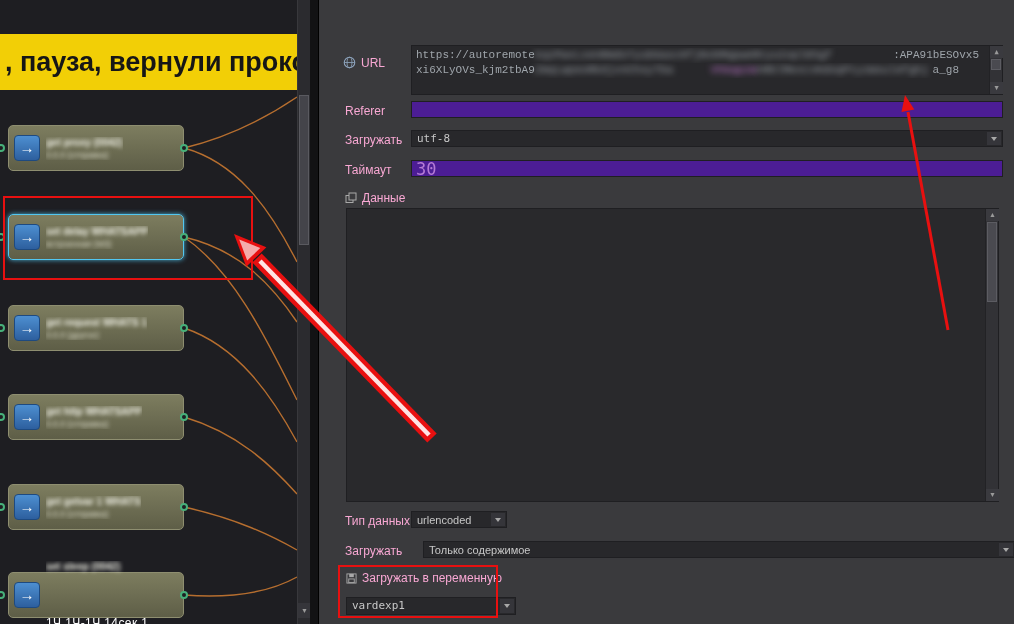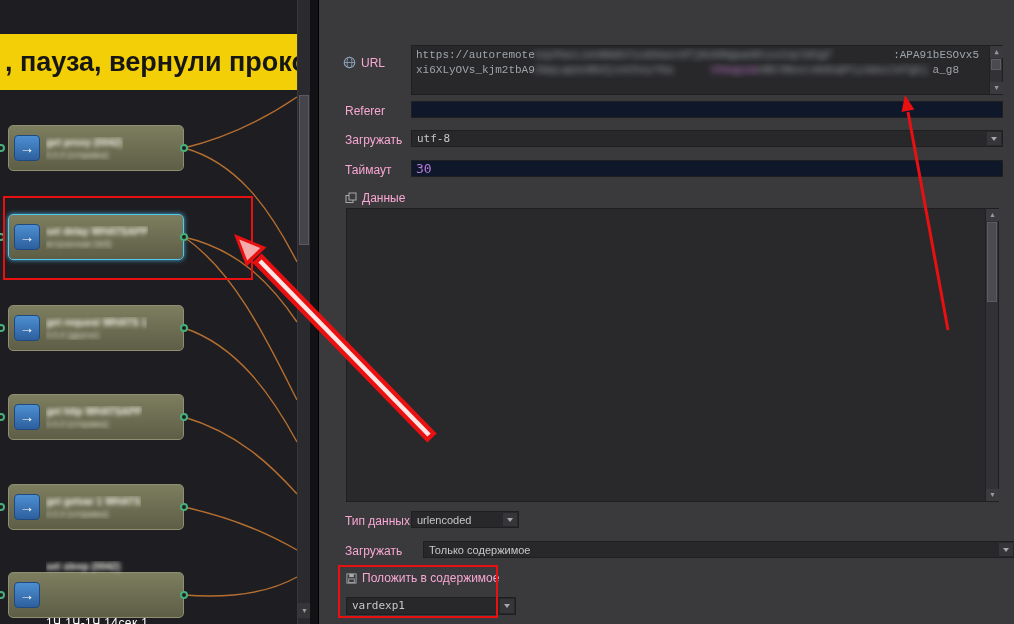--- a/index.html
+++ b/index.html
@@ -41,22 +41,22 @@
   .right-panel { position:absolute; left:318px; top:0; width:696px; height:624px;
                  background:#3a3a3d; border-left:1px solid #000; }
   .tab-bar { position:absolute; left:0; top:0; width:100%; height:29px; background:#28282b;
              border-bottom:1px solid #4a4a4f; padding:4px 0 0 12px; }
   .tab { display:inline-block; padding:5px 13px 6px; font-size:12px; color:#b5b5b5;
          background:#2f2f33; border:1px solid #45454a; border-bottom:none; margin-right:2px; }
   .tab.active { background:#3a3a3d; color:#e3e3e3; border-bottom:1px solid #3a3a3d;
                 margin-bottom:-1px; }
   .lbl { position:absolute; color:#f9a8d4; font-size:12px;text-align:right; }
   .mono { font-family:"DejaVu Sans Mono", monospace; }
-  .tfield { position:absolute; background:#0f172a; border:1px solid #1f1f22; color:#cccccc;
-            font-size:13px; line-height:14px; padding:1px 4px; }
+  .tfield { position:absolute; background:#4c1d95; border:1px solid #1f1f22; color:#cccccc;
+            font-size:17px; line-height:14px; padding:1px 4px; }
   .purple { color:#b57bd6; }
   .dd { position:absolute; background:#28282b; border:1px solid #1f1f22; color:#c7c7c7;
         font-size:11px; line-height:14px; padding:1px 18px 2px 5px; overflow:hidden; white-space:nowrap; }
   .dd-arrow { position:absolute; right:1px; top:1px; bottom:1px; width:14px; background:#35353a;
               display:flex; align-items:center; justify-content:center; }
   .tri { width:0; height:0; border-left:3.5px solid transparent; border-right:3.5px solid transparent;
          border-top:4px solid #a8a8a8; }
   .hdr-icon { display:inline-block; vertical-align:-2px; margin-right:5px; }
 
   
@@ -225,41 +225,41 @@
     <div class="data-area">
       <span></span>
       <div class="mini-scroll">
         <div class="sbtn up">▲</div>
         <div class="sthumb" style="top:13px;height:80px"></div>
         <div class="sbtn down">▼</div>
       </div>
     </div>
 
     <div class="lbl" style="left:26px;top:514px">Тип данных</div>
-    <div class="dd" style="left:92px;top:511px;width:108px;height:17px">
+    <div class="dd" style="left:92px;top:511px;width:96px;height:17px">
       <span>urlencoded</span>
       <span class="dd-arrow">
           <span class="tri"></span>
         </span>
     </div>
 
     <div class="lbl" style="left:26px;top:544px">Загружать</div>
     <div class="dd" style="left:104px;top:541px;width:592px;height:17px">
       <span>Только содержимое</span>
       <span class="dd-arrow">
           <span class="tri"></span>
         </span>
     </div>
 
     <div class="lbl" style="left:27px;top:571px">
       <span class="hdr-icon"><svg width="11" height="11" viewBox="0 0 12 12">
             <rect x="1" y="1" width="10" height="10" fill="none" stroke="#a9a9a9"></rect>
             <rect x="3.5" y="1" width="5" height="3.5" fill="#a9a9a9"></rect>
             <rect x="3" y="6.5" width="6" height="4" fill="none" stroke="#a9a9a9"></rect>
-          </svg></span><span>Положить в содержимое</span>
+          </svg></span><span>Загружать в переменную</span>
     </div>
     <div class="dd mono" style="left:27px;top:597px;width:170px;height:18px">
       <span>vardexp1</span>
       <span class="dd-arrow">
           <span class="tri"></span>
         </span>
     </div>
   </div>
 
   <div class="ann-rect node-box"></div>

